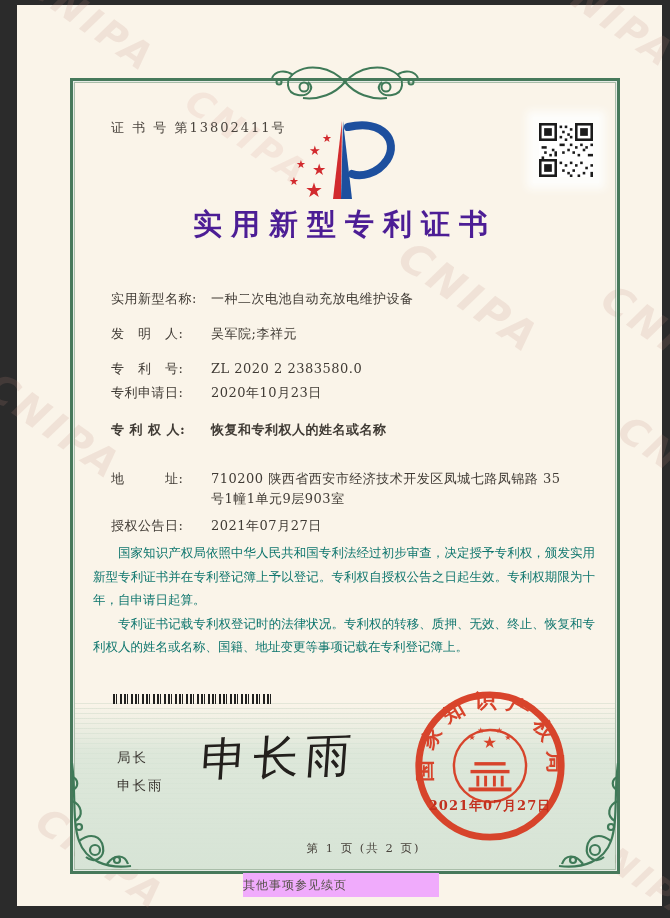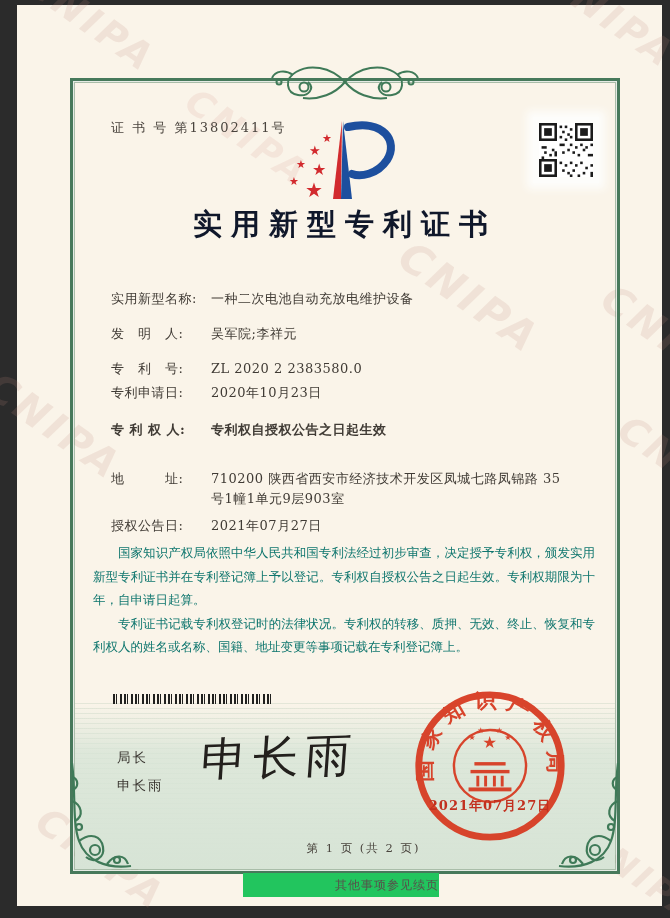--- a/index.html
+++ b/index.html
@@ -14,41 +14,41 @@
          z-index:2;}
   #greenband{position:absolute;left:2px;right:2px;bottom:2px;height:166px;z-index:0;
     background:linear-gradient(180deg,rgba(219,231,219,0) 0%,rgba(214,228,214,.8) 30%,#d7e4d6 100%),
       repeating-linear-gradient(0deg,rgba(110,155,125,0.16) 0 1px,transparent 1px 5px);}
   .ornament{position:absolute;z-index:3;pointer-events:none;}
   .cert-no{position:absolute;left:38px;top:38px;font-size:13px;letter-spacing:2px;color:#4a443e;z-index:4;}
   .logo{position:absolute;left:50%;transform:translateX(-50%);top:34px;width:140px;height:92px;z-index:4;}
   .qrbox{position:absolute;left:460px;top:36px;width:66px;height:66px;background:#fdfdfb;
          box-shadow:0 0 8px 6px #fdfdfb;z-index:4;display:flex;align-items:center;justify-content:center;}
   .title{position:absolute;left:0;right:0;top:124px;text-align:center;font-size:29px;font-weight:700;
-         letter-spacing:9px;color:#0f172a;z-index:4;}
+         letter-spacing:9px;color:#4c1d95;z-index:4;}
   .frow{position:absolute;left:38px;right:30px;font-size:13px;color:#403b35;z-index:4;display:flex;line-height:20px;}
   .flabel{flex:0 0 100px;letter-spacing:.5px;white-space:pre;}
   .fvalue{white-space:pre-line;letter-spacing:.5px;}
   .fpair2{margin-left:42px;display:flex;}
   .paras{position:absolute;left:20px;width:502px;top:460px;z-index:4;font-size:12.5px;line-height:1.88;
          color:#0f766e;text-align:justify;}
   .paras p{margin:0;text-indent:2em;}
   .barcode{position:absolute;left:40px;top:613px;width:160px;height:10px;z-index:4;
     background:repeating-linear-gradient(90deg,#20201e 0 2px,transparent 2px 3px,#20201e 3px 4px,transparent 4px 7px,#20201e 7px 9px,transparent 9px 11px);}
   .sig-title{position:absolute;left:44px;top:668px;font-size:13.5px;color:#3a3631;z-index:4;letter-spacing:2px;}
   .sig-name{position:absolute;left:44px;top:696px;font-size:13.5px;color:#3a3631;z-index:4;letter-spacing:2px;}
   .sig-script{position:absolute;left:128px;top:646px;font-size:46px;color:#23201d;z-index:4;
               transform:rotate(-2deg) skewX(-6deg);letter-spacing:6px;}
   .seal{position:absolute;left:339px;top:607px;width:156px;height:156px;z-index:5;opacity:.94;}
   .seal-date{position:absolute;left:327px;top:716px;width:180px;text-align:center;z-index:6;
              font-size:13px;font-weight:700;color:#c2301f;letter-spacing:1px;}
   .page-no{position:absolute;left:0;right:0;top:760px;text-align:center;font-size:11.5px;color:#49443d;
            z-index:4;letter-spacing:2px;padding-left:37px;}
-  .note{position:absolute;left:226px;top:868px;width:196px;height:24px;line-height:24px;background:#22c55e;
-        text-align:right;font-size:12px;color:#56514a;z-index:2;letter-spacing:1px;}
+  .note{position:absolute;left:226px;top:868px;width:196px;height:24px;line-height:24px;background:#f0abfc;
+        text-align:left;font-size:12px;color:#56514a;z-index:2;letter-spacing:1px;}
 </style>
 </head>
 <body>
 
 <div id="stage">
   <div id="paper">
 
     <div class="wm" style="left:0px;top:-6px;font-size:38px;">CNIPA</div>
     <div class="wm" style="left:520px;top:-10px;font-size:38px;">CNIPA</div>
     <div class="wm" style="left:160px;top:112px;font-size:36px;color:rgba(205,130,120,0.13);">CNIPA</div>
@@ -185,21 +185,21 @@
       <div class="frow" style="top:278px;">
         <span class="flabel">专　利　号:</span>
         <span class="fvalue">ZL 2020 2 2383580.0</span>
       </div>
       <div class="frow" style="top:302px;">
         <span class="flabel">专利申请日:</span>
         <span class="fvalue">2020年10月23日</span>
       </div>
       <div class="frow" style="top:339px;font-weight:bold;">
         <span class="flabel">专 利 权 人:</span>
-        <span class="fvalue">专利权自授权公告之日起生效</span>
+        <span class="fvalue">恢复和专利权人的姓名或名称</span>
       </div>
       <div class="frow" style="top:388px;">
         <span class="flabel">地　　　址:</span>
         <span class="fvalue">710200 陕西省西安市经济技术开发区凤城七路凤锦路 35
 号1幢1单元9层903室</span>
       </div>
       <div class="frow" style="top:435px;">
         <span class="flabel">授权公告日:</span>
         <span class="fvalue">2021年07月27日</span>
       </div>

